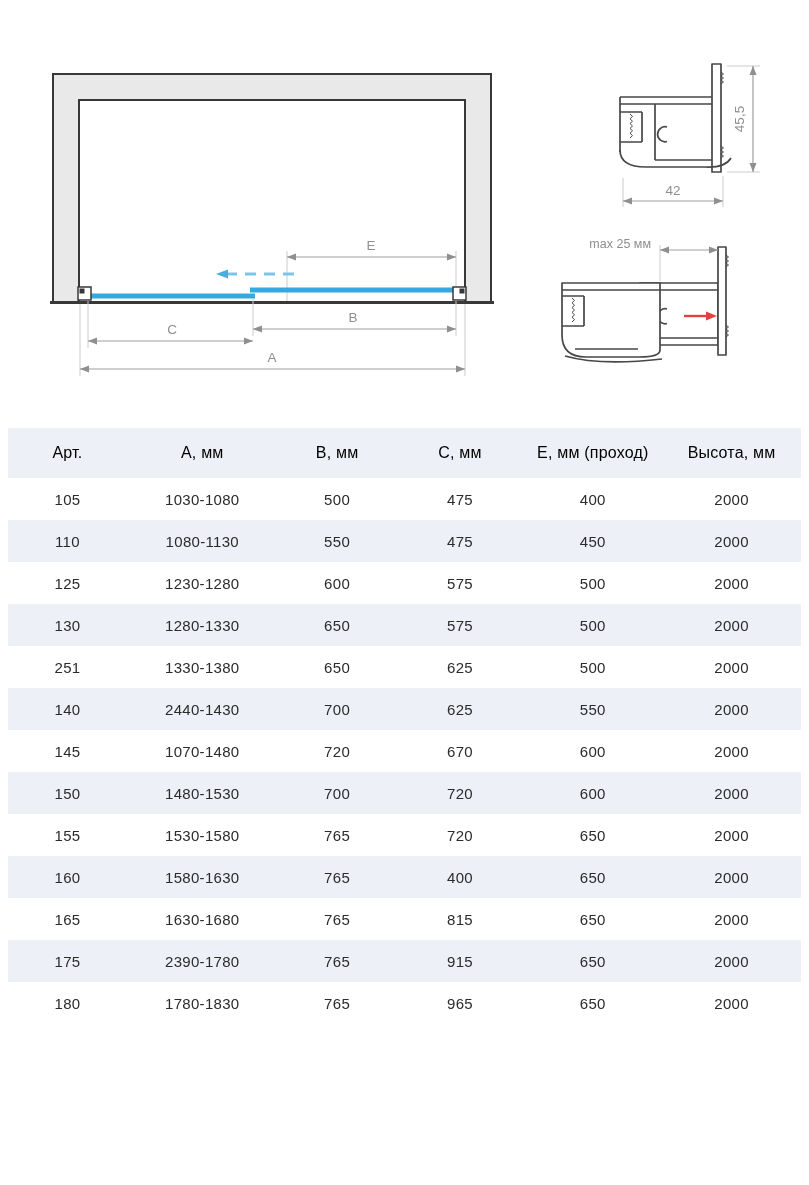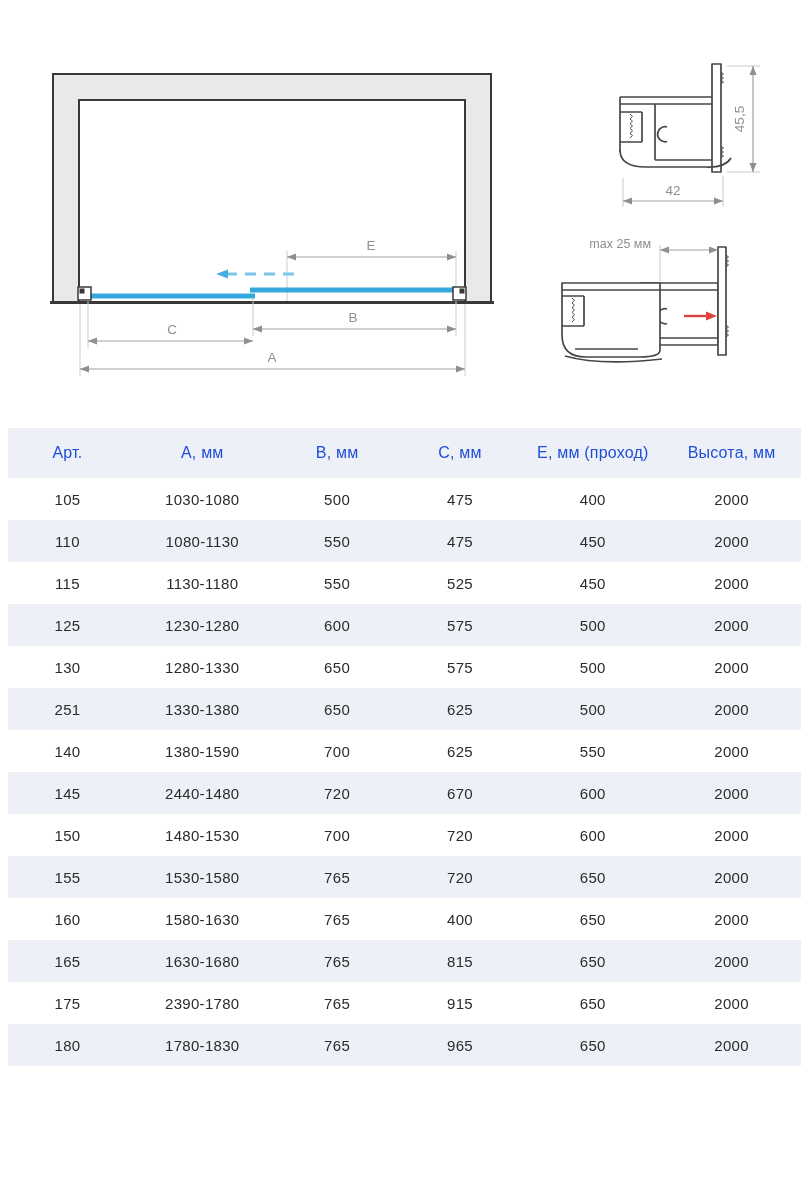--- a/index.html
+++ b/index.html
@@ -7,21 +7,21 @@
   .diagram{position:relative;width:809px;height:428px;}
   .diagram svg{display:block;}
   .dim{stroke:#9f9f9f;stroke-width:1.2;marker-start:url(#arr);marker-end:url(#arr);}
   .ext{stroke:#cbcbcb;stroke-width:1;fill:none;}
   .lbl{fill:#8f8f8f;font-size:13.5px;text-anchor:middle;font-family:"Liberation Sans",sans-serif;}
   .lbl-sm{fill:#8f8f8f;font-size:12.5px;font-family:"Liberation Sans",sans-serif;}
   .prof{fill:none;stroke:#474747;stroke-width:1.7;stroke-linejoin:round;}
   .prof-fill{fill:#ffffff;stroke:#474747;stroke-width:1.7;stroke-linejoin:round;}
   .serr{fill:none;stroke:#474747;stroke-width:1;}
   table.spec{border-collapse:collapse;table-layout:fixed;width:793px;margin:0 8px;}
-  table.spec th{background:#eef0f7;height:48px;font-size:16px;font-weight:500;color:#1d4ed8;text-align:center;letter-spacing:.2px;}
+  table.spec th{background:#eef0f7;height:48px;font-size:16px;font-weight:500;color:#000000;text-align:center;letter-spacing:.2px;}
   table.spec td{height:40px;font-size:15px;font-weight:400;color:#2b2b2b;text-align:center;letter-spacing:.3px;}
   table.spec tbody tr:nth-child(even){background:#eef0f7;}
 </style>
 </head>
 <body>
 
 <div class="diagram">
 <svg width="809" height="428" viewBox="0 0 809 428" xmlns="http://www.w3.org/2000/svg">
   <defs>
     <marker id="arr" markerUnits="userSpaceOnUse" markerWidth="10" markerHeight="8" viewBox="0 0 10 8" refX="9.5" refY="4" orient="auto-start-reverse">
@@ -134,28 +134,20 @@
       </tr>
       <tr>
         <td>110</td>
         <td>1080-1130</td>
         <td>550</td>
         <td>475</td>
         <td>450</td>
         <td>2000</td>
       </tr>
       <tr>
-        <td>115</td>
-        <td>1130-1180</td>
-        <td>550</td>
-        <td>525</td>
-        <td>450</td>
-        <td>2000</td>
-      </tr>
-      <tr>
         <td>125</td>
         <td>1230-1280</td>
         <td>600</td>
         <td>575</td>
         <td>500</td>
         <td>2000</td>
       </tr>
       <tr>
         <td>130</td>
         <td>1280-1330</td>
@@ -167,29 +159,29 @@
       <tr>
         <td>251</td>
         <td>1330-1380</td>
         <td>650</td>
         <td>625</td>
         <td>500</td>
         <td>2000</td>
       </tr>
       <tr>
         <td>140</td>
-        <td>1380-1590</td>
+        <td>2440-1430</td>
         <td>700</td>
         <td>625</td>
         <td>550</td>
         <td>2000</td>
       </tr>
       <tr>
         <td>145</td>
-        <td>2440-1480</td>
+        <td>1070-1480</td>
         <td>720</td>
         <td>670</td>
         <td>600</td>
         <td>2000</td>
       </tr>
       <tr>
         <td>150</td>
         <td>1480-1530</td>
         <td>700</td>
         <td>720</td>

